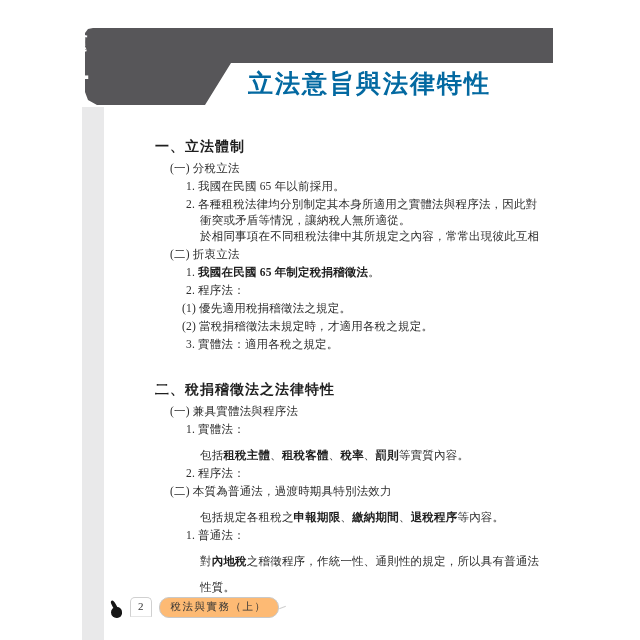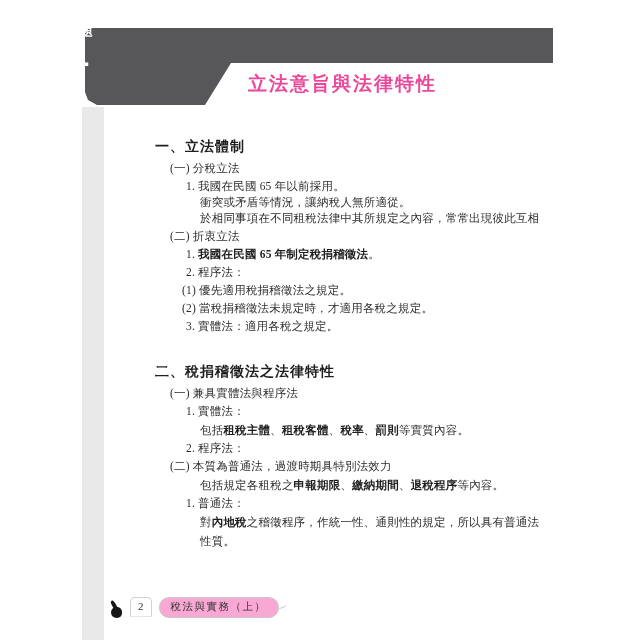--- a/index.html
+++ b/index.html
@@ -10,63 +10,63 @@
   
   #header-shape{
     position:absolute;left:85px;top:28px;width:468px;height:77px;
     background:#575659;
     clip-path:polygon(8px 0, 100% 0, 100% 35px, 146px 35px, 120px 77px, 12px 77px, 3px 72px, 0 64px, 0 5px, 3px 1px);
   }
   #topic-block{
     position:absolute;left:62px;top:24px;width:36px;text-align:center;color:#ffffff;
     font-family:"Liberation Sans", sans-serif;
   }
-  #topic-label{font-size:13px;font-weight:700;letter-spacing:2px;line-height:13px;}
+  #topic-label{font-size:17px;font-weight:700;letter-spacing:2px;line-height:13px;}
   #topic-number{font-size:33px;font-weight:700;line-height:33px;margin-top:1px;}
   #chapter-title{
     position:absolute;left:248px;top:66px;height:36px;line-height:36px;
-    font-size:19px;font-weight:700;letter-spacing:2px;color:#ec4899;white-space:nowrap;
+    font-size:25px;font-weight:700;letter-spacing:2px;color:#0369a1;white-space:nowrap;
   }
   
   #side-strip{
     position:absolute;left:82px;top:107px;width:22px;height:533px;background:#e9e9ea;
   }
   
   #content{
     position:absolute;left:155px;top:137px;width:392px;
   }
   .line{font-size:11.5px;line-height:16px;letter-spacing:0.2px;white-space:nowrap;color:#2e2e2e;}
   .line .bold{font-weight:700;color:#1f1f1f;}
   .h1{font-size:14px;font-weight:700;line-height:19px;letter-spacing:1px;color:#111;margin-bottom:4px;}
   .gap{margin-top:28px;}
   .sub{padding-left:15px;margin-top:2px;margin-bottom:1px;}
   .num{padding-left:31px;margin-top:2px;}
   .pnum{padding-left:27px;margin-top:2px;}
-  .txt{padding-left:45px;margin-top:3px;}
+  .txt{padding-left:45px;margin-top:10px;}
   .wrap{padding-left:45px;margin-top:0;}
   
   #footer{
     position:absolute;left:109px;top:594px;height:26px;display:flex;align-items:center;gap:7px;
   }
   #footer-icon{position:relative;width:14px;height:19px;margin-top:3px;}
   #footer-icon::after{
     content:"";position:absolute;bottom:0;left:2px;width:11px;height:11px;
     background:#161616;border-radius:52% 48% 46% 54%;
   }
   #footer-icon::before{
     content:"";position:absolute;top:1px;left:3px;width:4px;height:10px;
     background:#161616;border-radius:60% 70% 10% 50%;transform:rotate(-28deg);
   }
   #page-number{
     border:1px solid #d0d0d0;border-bottom-color:#e6e6e6;border-radius:5px 5px 0 0;
     padding:2px 7px 4px 7px;font-size:11px;color:#333;line-height:12px;background:#fff;
   }
   #book-title-badge{
     border:1px solid #c9c9c9;border-radius:10px;padding:3px 11px 4px 11px;
-    font-size:10.5px;letter-spacing:1.5px;color:#333;line-height:12px;background:#f9a8d4;
+    font-size:10.5px;letter-spacing:1.5px;color:#333;line-height:12px;background:#fdba74;
     position:relative;
   }
   #book-title-badge::after{
     content:"";position:absolute;right:-8px;top:9px;width:7px;height:1px;background:#cfcfcf;
     transform:rotate(-20deg);
   }
 </style>
 </head>
 <body>
 
@@ -80,20 +80,21 @@
   </div>
 
   <div id="chapter-title">立法意旨與法律特性</div>
 
   <div id="side-strip"></div>
 
   <div id="content">
       <div class="line h1"><span class="bold">一、立法體制</span></div>
       <div class="line sub"><span>(一) 分稅立法</span></div>
       <div class="line num"><span>1. 我國在民國 65 年以前採用。</span></div>
+      <div class="line num"><span>2. 各種租稅法律均分別制定其本身所適用之實體法與程序法，因此對</span></div>
       <div class="line wrap"><span>衝突或矛盾等情況，讓納稅人無所適從。</span></div>
       <div class="line wrap"><span>於相同事項在不同租稅法律中其所規定之內容，常常出現彼此互相</span></div>
       <div class="line sub"><span>(二) 折衷立法</span></div>
       <div class="line num"><span>1. </span><span class="bold">我國在民國 65 年制定稅捐稽徵法</span><span>。</span></div>
       <div class="line num"><span>2. 程序法：</span></div>
       <div class="line pnum"><span>(1) 優先適用稅捐稽徵法之規定。</span></div>
       <div class="line pnum"><span>(2) 當稅捐稽徵法未規定時，才適用各稅之規定。</span></div>
       <div class="line num"><span>3. 實體法：適用各稅之規定。</span></div>
       <div class="line h1 gap"><span class="bold">二、稅捐稽徵法之法律特性</span></div>
       <div class="line sub"><span>(一) 兼具實體法與程序法</span></div>

